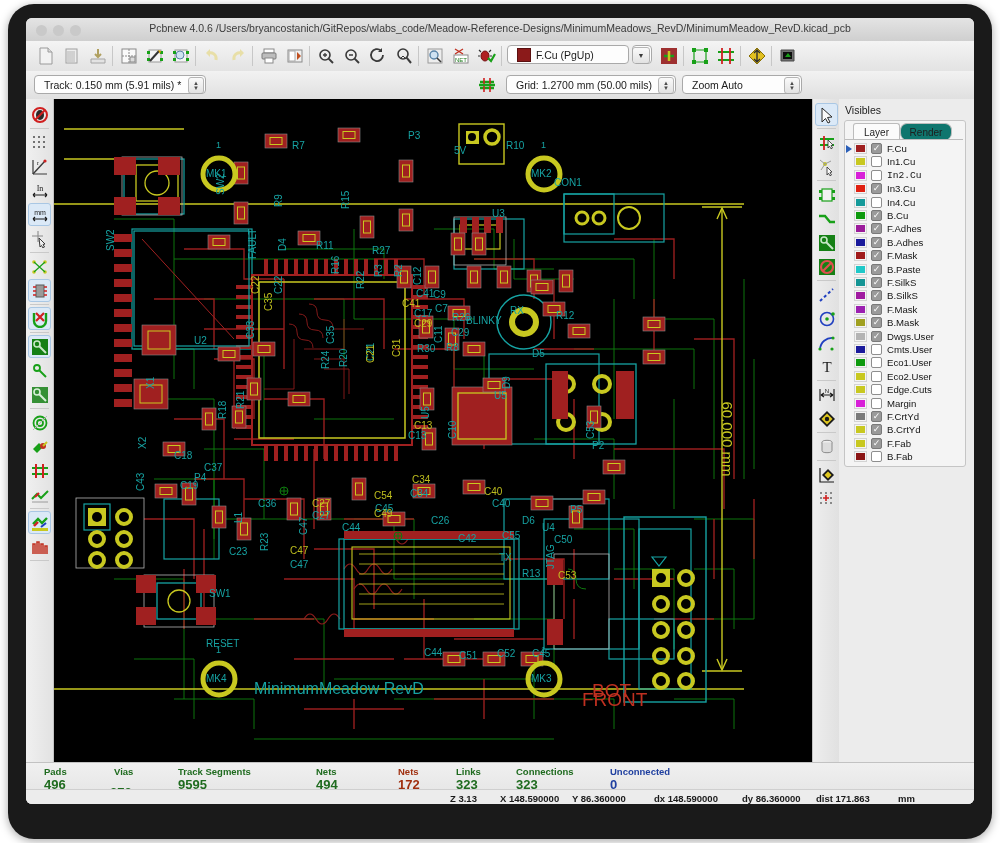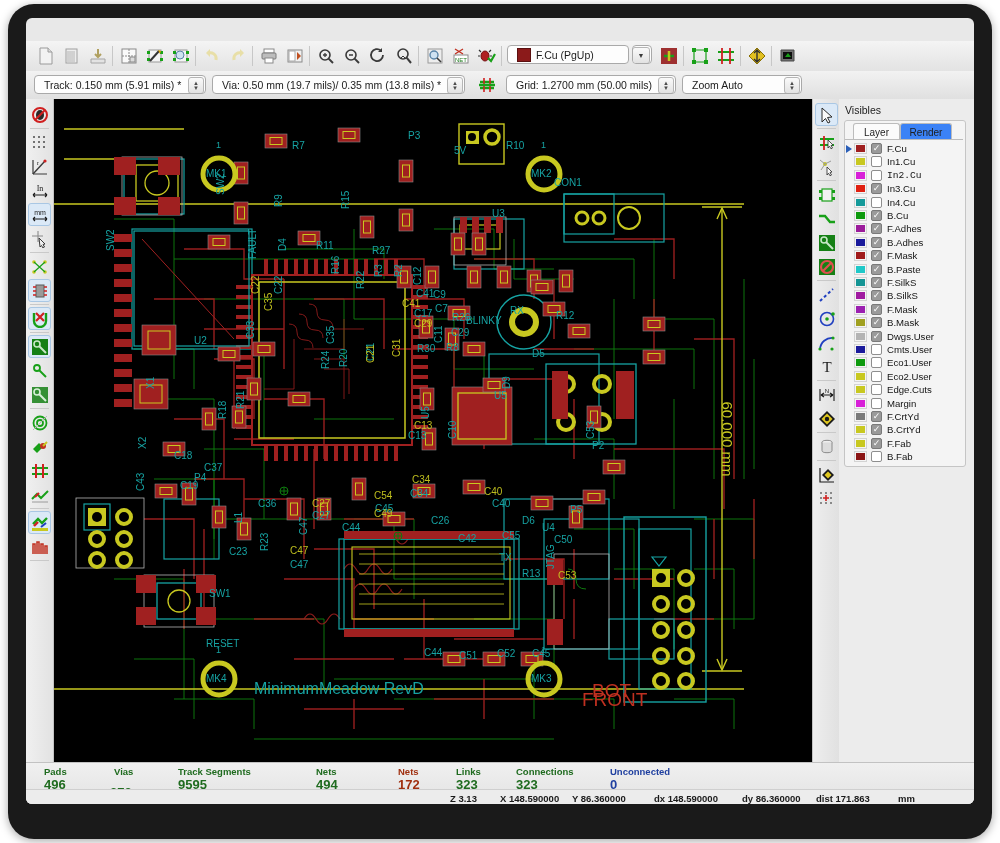--- a/index.html
+++ b/index.html
@@ -116,21 +116,21 @@
   }
   .tabrow{position:absolute;left:0;top:0;width:118px;height:19px;}
   .ltab{
     position:absolute;top:2px;height:17px;box-sizing:border-box;
     font-size:10px;color:#1e1e1e;
     display:flex;align-items:center;justify-content:center;
     border:1px solid #bcbcbc;border-bottom:none;
     border-top-left-radius:3px;border-top-right-radius:3px;
   }
   .ltab.sel{background:#fbfbfb;}
-  .ltab.unsel{background:#3b82f6;}
+  .ltab.unsel{background:#0f766e;border-radius:7px;}
   .tabline{position:absolute;left:0;top:18px;width:118px;height:1px;background:#bcbcbc;}
 
   .lrow{position:absolute;left:0;width:118px;height:13.4px;}
   .lrow .arrow{
     position:absolute;left:1px;top:3px;width:0;height:0;
     border-left:6px solid #2b5fb8;border-top:4px solid transparent;border-bottom:4px solid transparent;
   }
   .lrow .swatchbox{
     position:absolute;left:9px;top:1px;width:13px;height:11px;
     background:#f4f4f4;border:1px solid #d3d3d3;box-sizing:border-box;
@@ -165,20 +165,26 @@
   svg{display:block;}
   .ic{width:18px;height:18px;}
 </style>
 </head>
 <body>
 
 <div id="device">
   <div id="bezel"></div>
   <div id="screen">
 
+    <div id="titlebar">
+      <div class="traffic red"></div>
+      <div class="traffic yellow"></div>
+      <div class="traffic green"></div>
+      <div id="titletext">Pcbnew 4.0.6 /Users/bryancostanich/GitRepos/wlabs_code/Meadow-Reference-Designs/MinimumMeadows_RevD/MinimumMeadow_RevD.kicad_pcb</div>
+    </div>
 
     <div id="toolbar">
 
       <div class="tbtn" style="left:8px">
         <svg class="ic" viewBox="0 0 18 18">
             <path d="M3 1h8l4 4v12H3z" fill="#f2f2f2" stroke="#9a9a9a"></path>
             <path d="M11 1v4h4" fill="#dcdcdc" stroke="#9a9a9a"></path>
           </svg>
       </div>
       <div class="tbtn" style="left:34px">
@@ -354,27 +360,20 @@
             <path d="M2 3h13v11H2z" fill="#707070" stroke="#4a4a4a"></path>
             <path d="M4 5h9v7H4z" fill="#0d0d0d"></path>
             <path d="M6 10l3-4 3 4z" fill="#18a018"></path>
           </svg>
       </div>
     </div>
 
     <div id="toolbar2">
       <div class="combo" style="left:8px;width:172px;">
         <span>Track: 0.150 mm (5.91 mils) *</span>
-        <div class="spin">
-            <span>▲</span>
-            <span>▼</span>
-          </div>
-      </div>
-      <div class="combo" style="left:186px;width:253px;">
-        <span>Via: 0.50 mm (19.7 mils)/ 0.35 mm (13.8 mils) *</span>
         <div class="spin">
             <span>▲</span>
             <span>▼</span>
           </div>
       </div>
       <div style="position:absolute;left:450px;top:4px;width:22px;height:20px;display:flex;align-items:center;justify-content:center;">
         <svg width="18" height="18" viewBox="0 0 18 18">
           <path d="M2 6h14M2 12h14" stroke="#18a018" stroke-width="2.6"></path>
           <path d="M6 2v14M12 2v14" stroke="#d02020" stroke-width="1.6"></path>
           <path d="M1 9h16" stroke="#18a018" stroke-width="2.6"></path>

